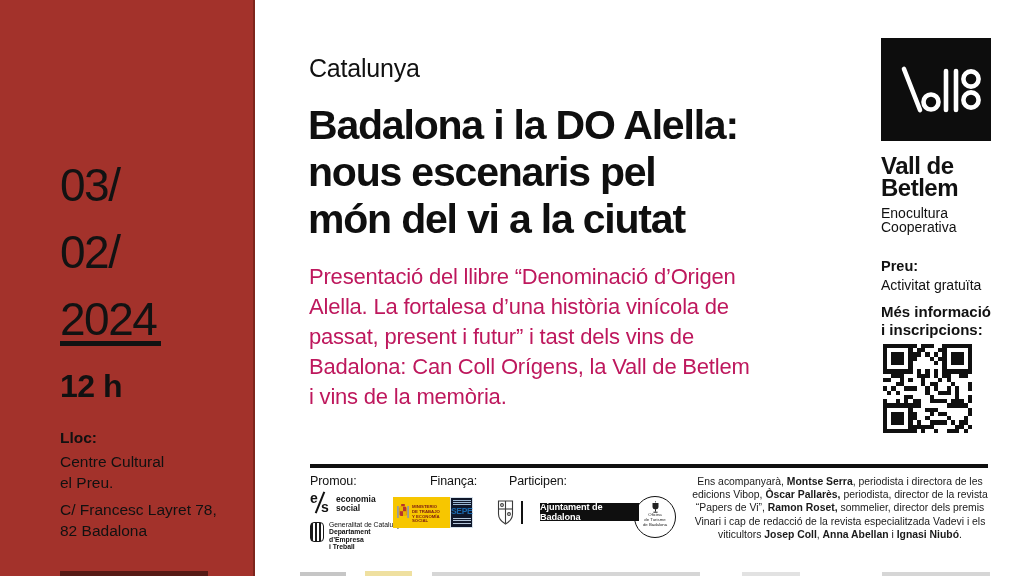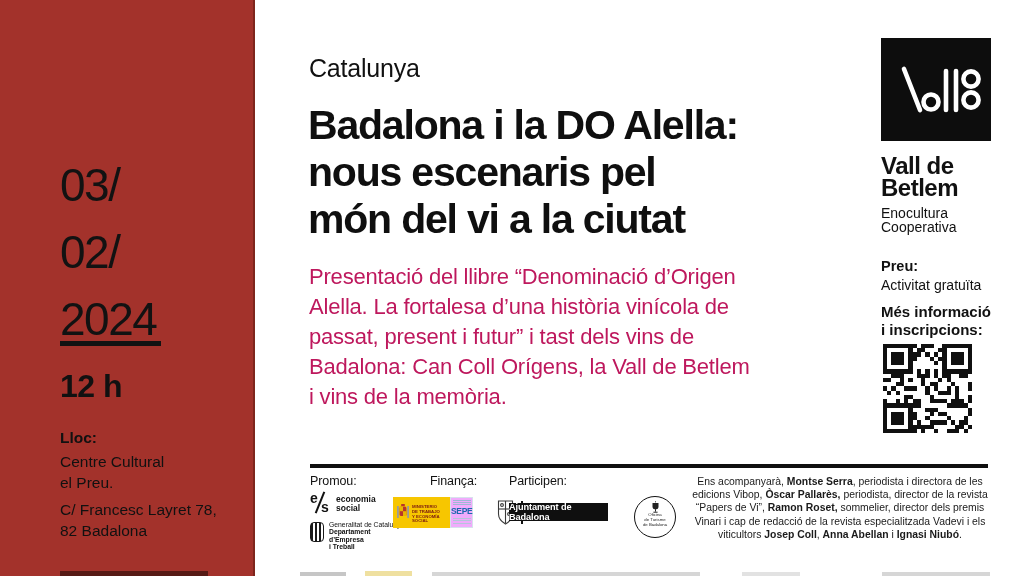--- a/index.html
+++ b/index.html
@@ -58,32 +58,32 @@
                  border-radius:4px;
                  background:repeating-linear-gradient(90deg,#1a1a1a 0 2px,#fff 2px 4.2px); }
   .gencat-text { position:absolute; left:19px; top:0; font-size:6.8px; line-height:7.4px; }
   .gencat-text .b { font-weight:bold; }
 
   
   .ministry { position:absolute; left:393px; top:497px; width:80px; height:31px; display:flex; }
   .min-yellow { width:57px; height:31px; background:#F7C600; position:relative; }
   .min-arms { position:absolute; left:4px; top:6px; width:12px; height:18px; }
   .min-text { position:absolute; left:19px; top:8px; font-size:4.3px; line-height:4.8px; color:#7A1A12; font-weight:bold; }
-  .sepe-box { width:23px; height:31px; background:#f0abfc; border:0.5px solid #d7e2ec; position:relative; }
+  .sepe-box { width:23px; height:31px; background:#0f172a; border:0.5px solid #d7e2ec; position:relative; }
   .sepe-top { position:absolute; left:2px; top:2px; width:18px; height:5px;
               background:repeating-linear-gradient(#9db9d4 0 1px,transparent 1px 2px); }
   .sepe-word { position:absolute; left:0; top:8px; width:100%; text-align:center; font-size:8.5px;
                font-weight:bold; color:#1B69AE; letter-spacing:-0.3px; }
   .sepe-bottom { position:absolute; left:2px; top:20px; width:18px; height:7px;
                  background:repeating-linear-gradient(#b4c6da 0 1px,transparent 1px 2.4px); }
 
   
   .crest { position:absolute; left:497px; top:499px; width:17px; height:27px; }
   .part-vline { position:absolute; left:521px; top:501px; width:1.6px; height:23px; background:#111; }
-  .ajuntament { position:absolute; left:509px; top:503px; width:99px; height:17.5px; background:#0f0f0f;
+  .ajuntament { position:absolute; left:540px; top:503px; width:99px; height:17.5px; background:#0f0f0f;
                 color:#fff; font-size:9.2px; font-weight:bold; display:flex; align-items:center;
                 justify-content:center; letter-spacing:-0.1px; }
   .turisme { position:absolute; left:634px; top:496px; width:42px; height:42px; border:1.7px solid #111;
              border-radius:50%; text-align:center; }
   .turisme-icon { display:block; margin:4px auto 0; width:11px; height:12px; }
   .turisme-text { font-size:4.3px; line-height:4.9px; color:#222; }
 
   
   .speakers { position:absolute; left:690px; top:475px; width:300px; font-size:10.4px;
               line-height:13.2px; text-align:center; color:#1a1a1a; }

